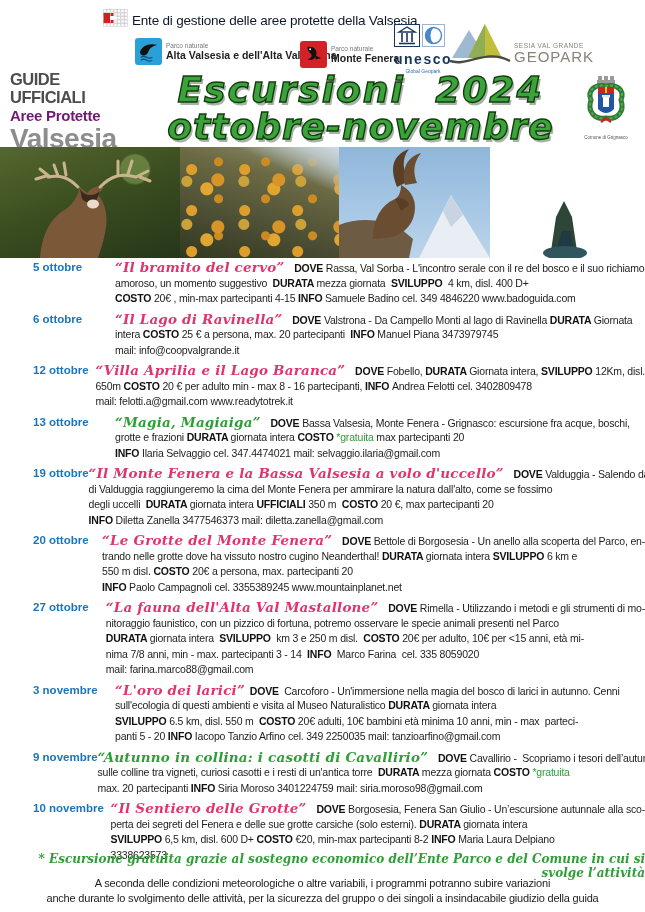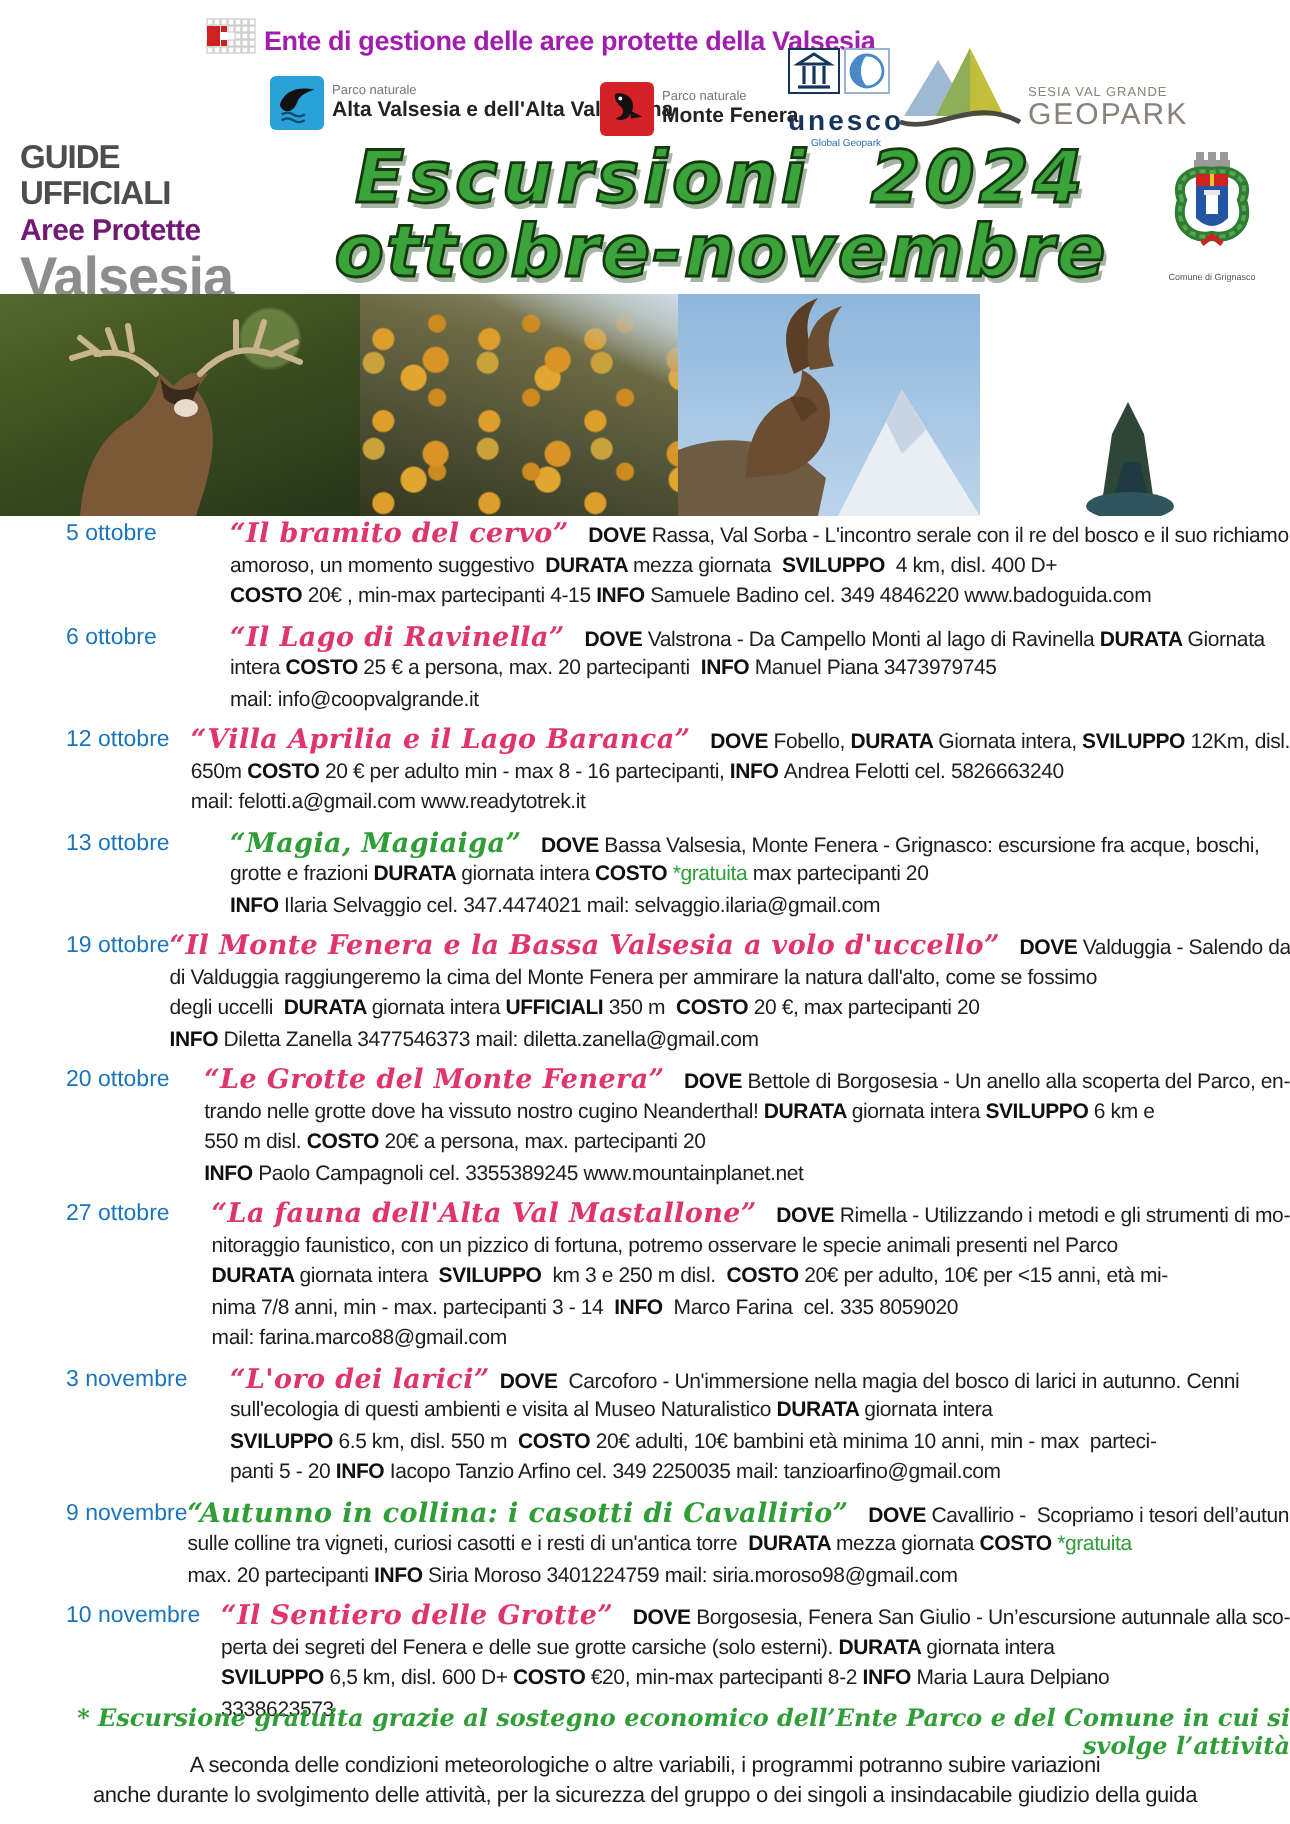--- a/index.html
+++ b/index.html
@@ -1,20 +1,20 @@
 <!DOCTYPE html>
 <html style="--date-blue: #1b75bc; --title-pink: #e0346f; --title-green: #2f9e37; --header-green: #3aa33a; --text: #1d1d1b;"><head>
 <meta charset="utf-8">
 <style>
   html,body{margin:0;padding:0;background:#e8e8e8;}
   .page{position:relative;width:645px;height:912px;background:#ffffff;overflow:hidden;
         font-family:"Liberation Sans",sans-serif;margin:0 auto;}
   
   .piemonte-logo{position:absolute;left:103px;top:9px;}
-  .ente-title{position:absolute;left:132px;top:13px;font-size:13.5px;font-weight:bold;color:#a21caf;letter-spacing:-0.2px;}
+  .ente-title{position:absolute;left:132px;top:13px;font-size:13.5px;font-weight:normal;color:#0f172a;letter-spacing:-0.2px;}
   .park{position:absolute;display:flex;align-items:center;gap:4px;}
   .park-sq{width:27px;height:27px;border-radius:3px;display:flex;align-items:center;justify-content:center;}
   .park-sq.blue{background:#2aa0d8;}
   .park-sq.red{background:#d42027;}
   .park-text .small{font-size:6.5px;color:#777;line-height:7px;}
   .park-text .big{font-size:10.5px;font-weight:bold;color:#222;line-height:12px;}
   .unesco{position:absolute;left:394px;top:24px;width:58px;text-align:center;}
   .unesco-boxes{display:flex;gap:2px;margin-bottom:1px;}
   .unesco-word{font-size:14px;font-weight:bold;color:#16355c;letter-spacing:1.5px;line-height:14px;}
   .unesco-sub{font-size:5px;color:#2a6db5;margin-top:2px;}
@@ -53,21 +53,21 @@
   .ph3{width:151px;background:linear-gradient(180deg,#8fb6da 0%,#a5c6e4 50%,#bcd4ea 100%);}
   .ph4{width:155px;background:
        radial-gradient(circle at 30% 45%, rgba(95,122,63,.6) 0 9px, transparent 10px),
        radial-gradient(circle at 70% 30%, rgba(74,104,52,.6) 0 8px, transparent 9px),
        linear-gradient(180deg,rgba(52,62,48,.55) 0%,transparent 30%),
        linear-gradient(90deg,#8c8f80 0%,#a2a494 14%,#62665a 30%,#49584275 46%,#3a4a38 52%,#8a8c7d 68%,#a8aa9b 84%,#7074662 93%,#6f7265 100%);
        background-size:41px 33px,49px 39px,auto,auto;}
   
   .entries{position:absolute;left:0;top:260px;width:645px;}
   .entry{display:flex;margin-bottom:5px;}
-  .entry-date{width:115px;box-sizing:border-box;padding-left:33px;font-size:11.5px;font-weight:normal;
+  .entry-date{width:115px;box-sizing:border-box;padding-left:33px;font-size:11.5px;font-weight:bold;
       color:var(--date-blue);line-height:15.5px;white-space:nowrap;}
   .entry-body{flex:1;overflow:visible;}
   .line{white-space:pre;line-height:15.5px;height:15.5px;font-size:10.5px;color:var(--text);letter-spacing:-0.2px;}
   .sg-b{font-weight:bold;color:#111;}
   .sg-g{color:var(--title-green);}
   .sg-tp,.sg-tg{font-family:"DejaVu Serif",serif;font-style:italic;font-weight:bold;
       font-size:13.5px;letter-spacing:0.2px;}
   .sg-tp{color:var(--title-pink);}
   .sg-tg{color:var(--title-green);}
   
@@ -277,21 +277,21 @@
         <div class="entry-body">
           <div class="line"><span class="sg-tp">“Il Lago di Ravinella”  </span><span class="sg-b">DOVE </span><span class="sg-n">Valstrona - Da Campello Monti al lago di Ravinella </span><span class="sg-b">DURATA </span><span class="sg-n">Giornata</span></div>
           <div class="line"><span class="sg-n">intera </span><span class="sg-b">COSTO </span><span class="sg-n">25 € a persona, max. 20 partecipanti  </span><span class="sg-b">INFO </span><span class="sg-n">Manuel Piana 3473979745</span></div>
           <div class="line"><span class="sg-n">mail: info@coopvalgrande.it</span></div>
         </div>
       </div>
       <div class="entry">
         <div class="entry-date">12 ottobre</div>
         <div class="entry-body">
           <div class="line"><span class="sg-tp">“Villa Aprilia e il Lago Baranca”  </span><span class="sg-b">DOVE </span><span class="sg-n">Fobello, </span><span class="sg-b">DURATA </span><span class="sg-n">Giornata intera, </span><span class="sg-b">SVILUPPO </span><span class="sg-n">12Km, disl.</span></div>
-          <div class="line"><span class="sg-n">650m </span><span class="sg-b">COSTO </span><span class="sg-n">20 € per adulto min - max 8 - 16 partecipanti, </span><span class="sg-b">INFO </span><span class="sg-n">Andrea Felotti cel. 5826663240</span></div>
+          <div class="line"><span class="sg-n">650m </span><span class="sg-b">COSTO </span><span class="sg-n">20 € per adulto min - max 8 - 16 partecipanti, </span><span class="sg-b">INFO </span><span class="sg-n">Andrea Felotti cel. 3402809478</span></div>
           <div class="line"><span class="sg-n">mail: felotti.a@gmail.com www.readytotrek.it</span></div>
         </div>
       </div>
       <div class="entry">
         <div class="entry-date">13 ottobre</div>
         <div class="entry-body">
           <div class="line"><span class="sg-tg">“Magia, Magiaiga”  </span><span class="sg-b">DOVE </span><span class="sg-n">Bassa Valsesia, Monte Fenera - Grignasco: escursione fra acque, boschi,</span></div>
           <div class="line"><span class="sg-n">grotte e frazioni </span><span class="sg-b">DURATA </span><span class="sg-n">giornata intera </span><span class="sg-b">COSTO </span><span class="sg-g">*gratuita</span><span class="sg-n"> max partecipanti 20</span></div>
           <div class="line"><span class="sg-b">INFO </span><span class="sg-n">Ilaria Selvaggio cel. 347.4474021 mail: selvaggio.ilaria@gmail.com</span></div>
         </div>

